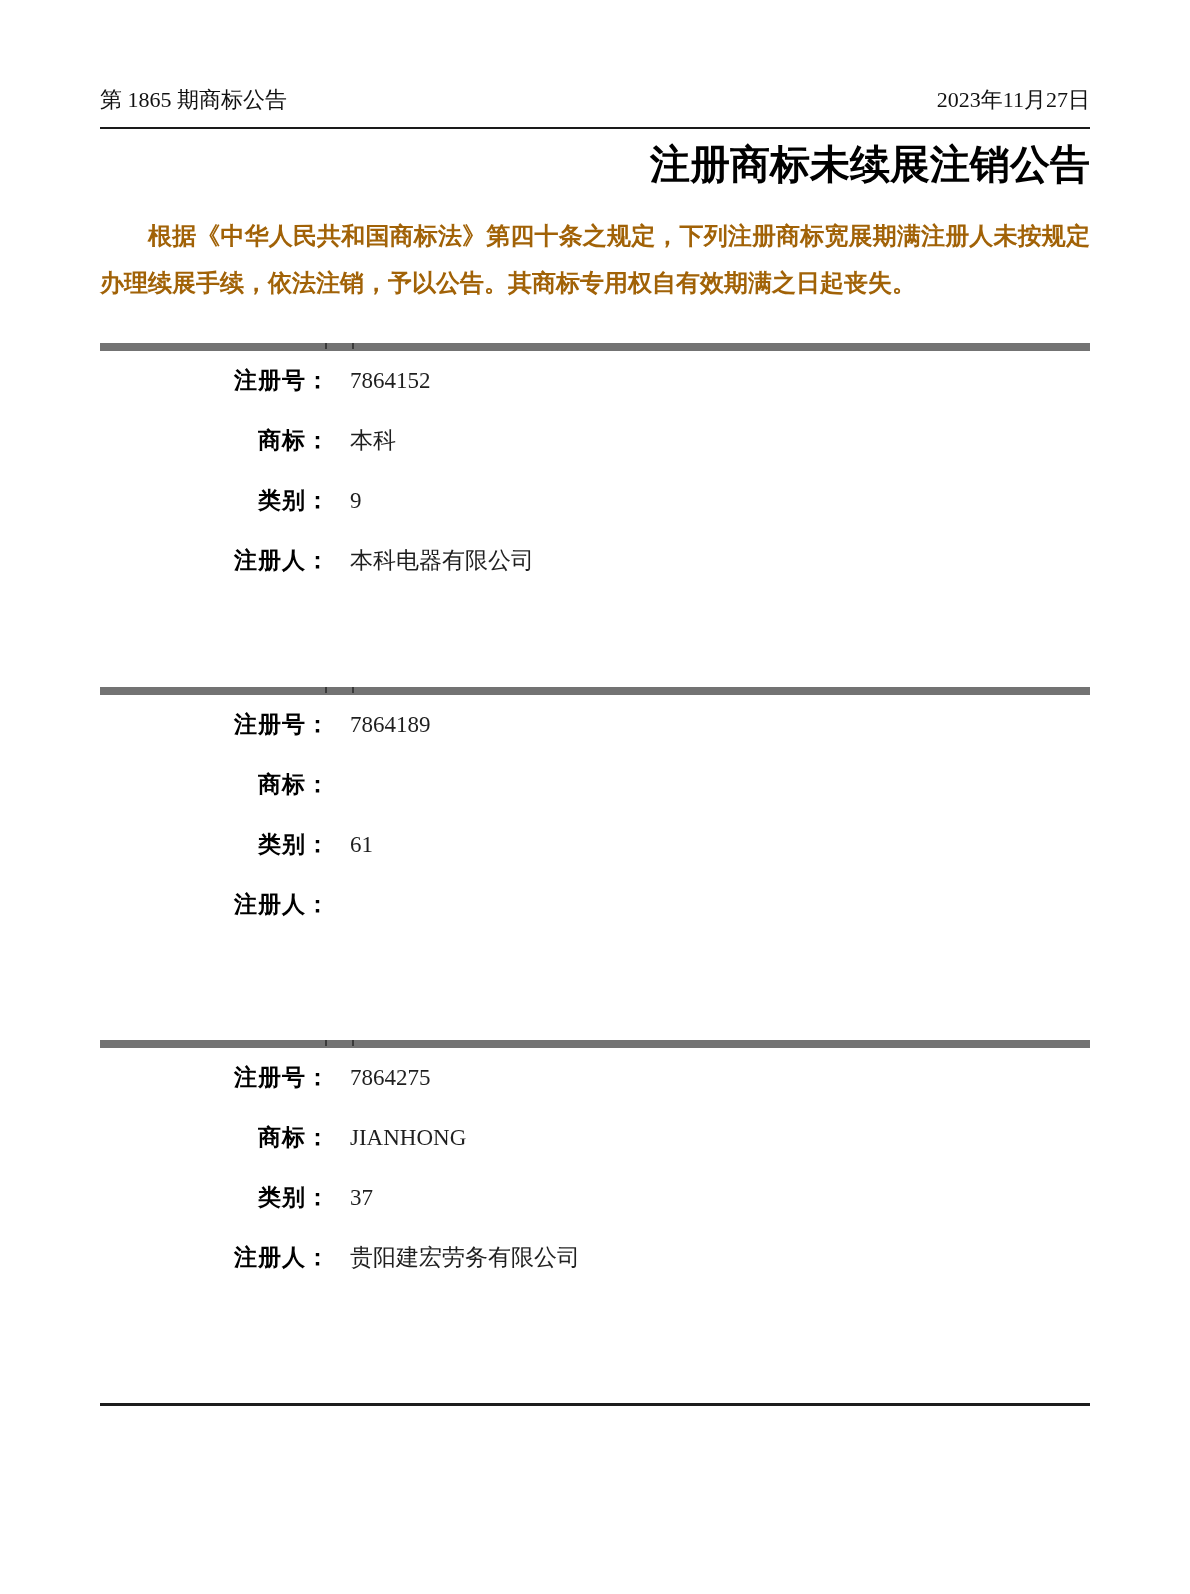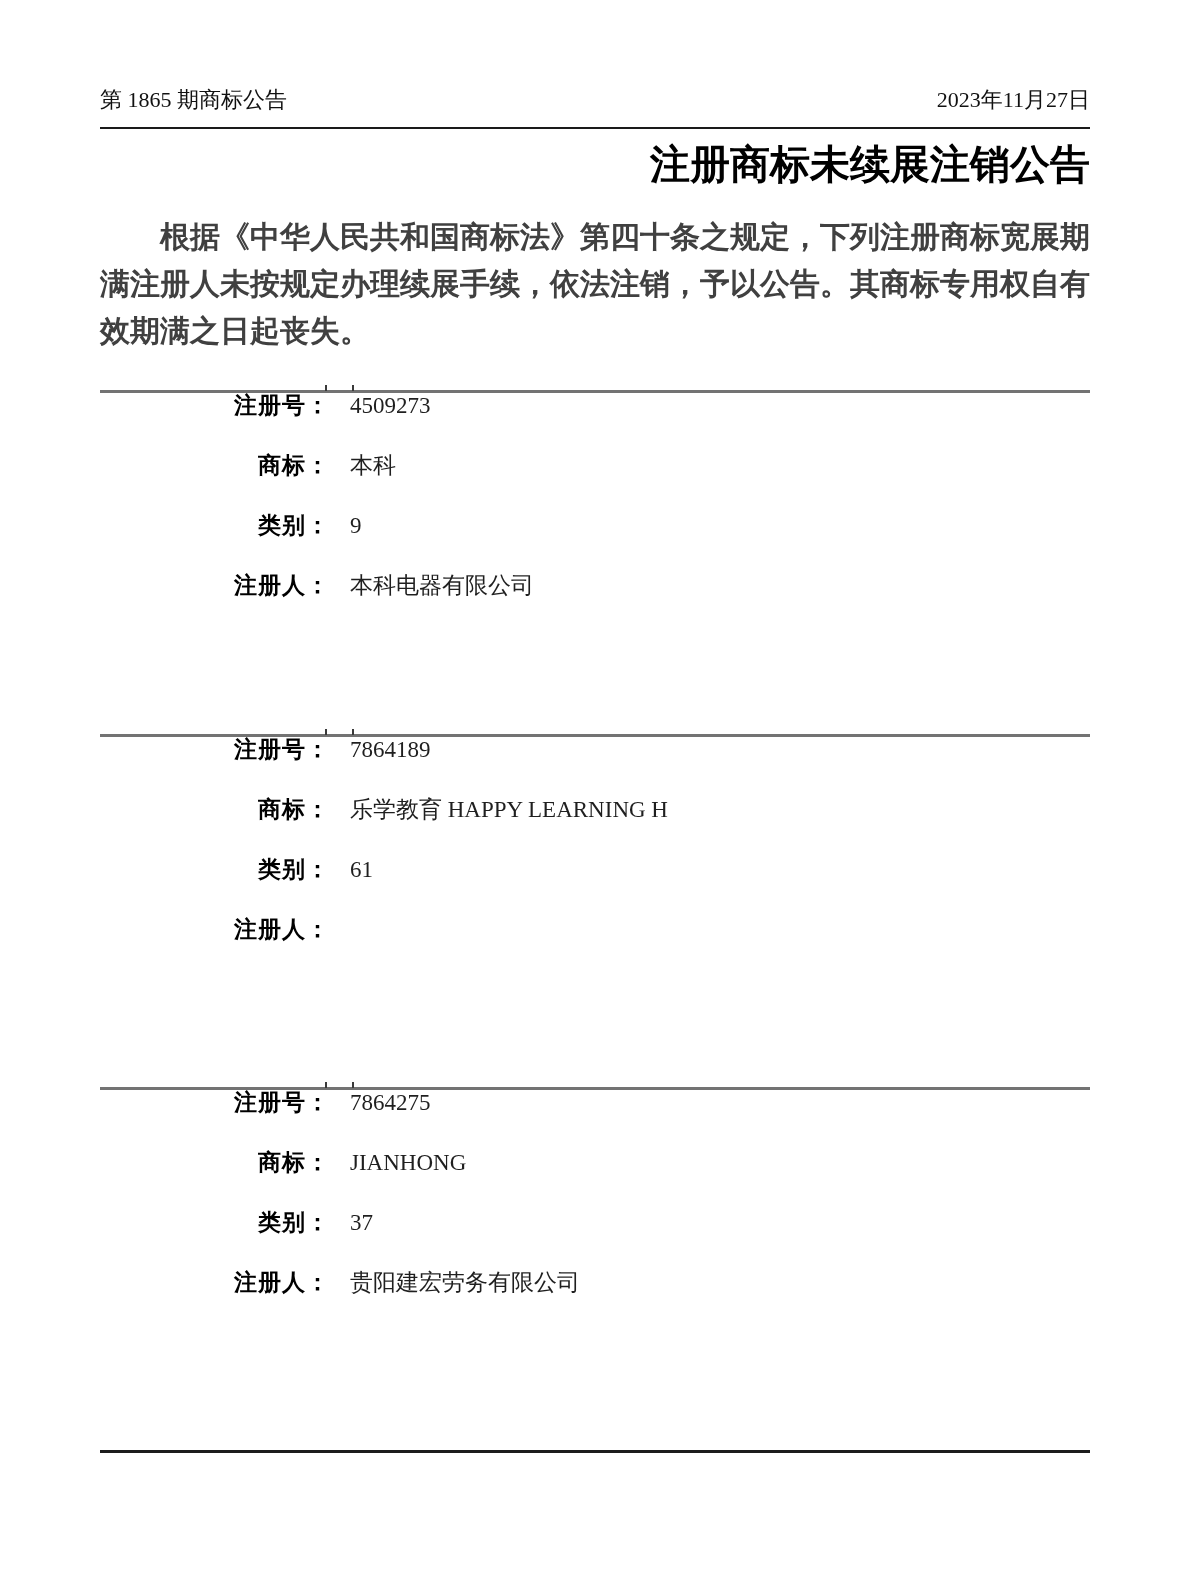--- a/index.html
+++ b/index.html
@@ -23,32 +23,33 @@
   
   .doc-title{
     margin:10px 0 0 0;
     text-align:right;
     font-size:40px;line-height:52px;
     font-weight:bold;color:#000;
   }
   
   .intro{
     margin:22px 0 0 0;
-    font-size:30px;line-height:47px;
+    font-size:24px;line-height:47px;
     font-weight:bold;
     text-indent:2em;
     text-align:justify;
-    color:#404040;
+    color:#a16207;
   }
   
   .records{margin-top:36px;}
   .record{
     position:relative;
-    border-top:3px solid #737373;
+    border-top:8px solid #737373;
     box-sizing:border-box;
+    padding-top:17px;
   }
   .record.r1{height:344px;}
   .record.r2{height:353px;}
   .record.r3{height:363px;}
   
   .record::before,
   .record::after{
     content:"";position:absolute;top:-8px;width:2px;height:6px;background:#3a3a3a;
   }
   .record::before{left:225px;}
@@ -83,21 +84,21 @@
 
   <h1 class="doc-title">注册商标未续展注销公告</h1>
 
   <p class="intro">根据《中华人民共和国商标法》第四十条之规定，下列注册商标宽展期满注册人未按规定办理续展手续，依法注销，予以公告。其商标专用权自有效期满之日起丧失。</p>
 
   <div class="records">
 
     <div class="record r1">
       <div class="row">
         <span class="lbl">注册号：</span>
-        <span class="val">4509273</span>
+        <span class="val">7864152</span>
       </div>
       <div class="row">
         <span class="lbl">商标：</span>
         <span class="val">本科</span>
       </div>
       <div class="row">
         <span class="lbl">类别：</span>
         <span class="val">9</span>
       </div>
       <div class="row">
@@ -106,21 +107,20 @@
       </div>
     </div>
 
     <div class="record r2">
       <div class="row">
         <span class="lbl">注册号：</span>
         <span class="val">7864189</span>
       </div>
       <div class="row">
         <span class="lbl">商标：</span>
-        <span class="val">乐学教育 HAPPY LEARNING H</span>
       </div>
       <div class="row">
         <span class="lbl">类别：</span>
         <span class="val">61</span>
       </div>
       <div class="row">
         <span class="lbl">注册人：</span>
       </div>
     </div>
 

